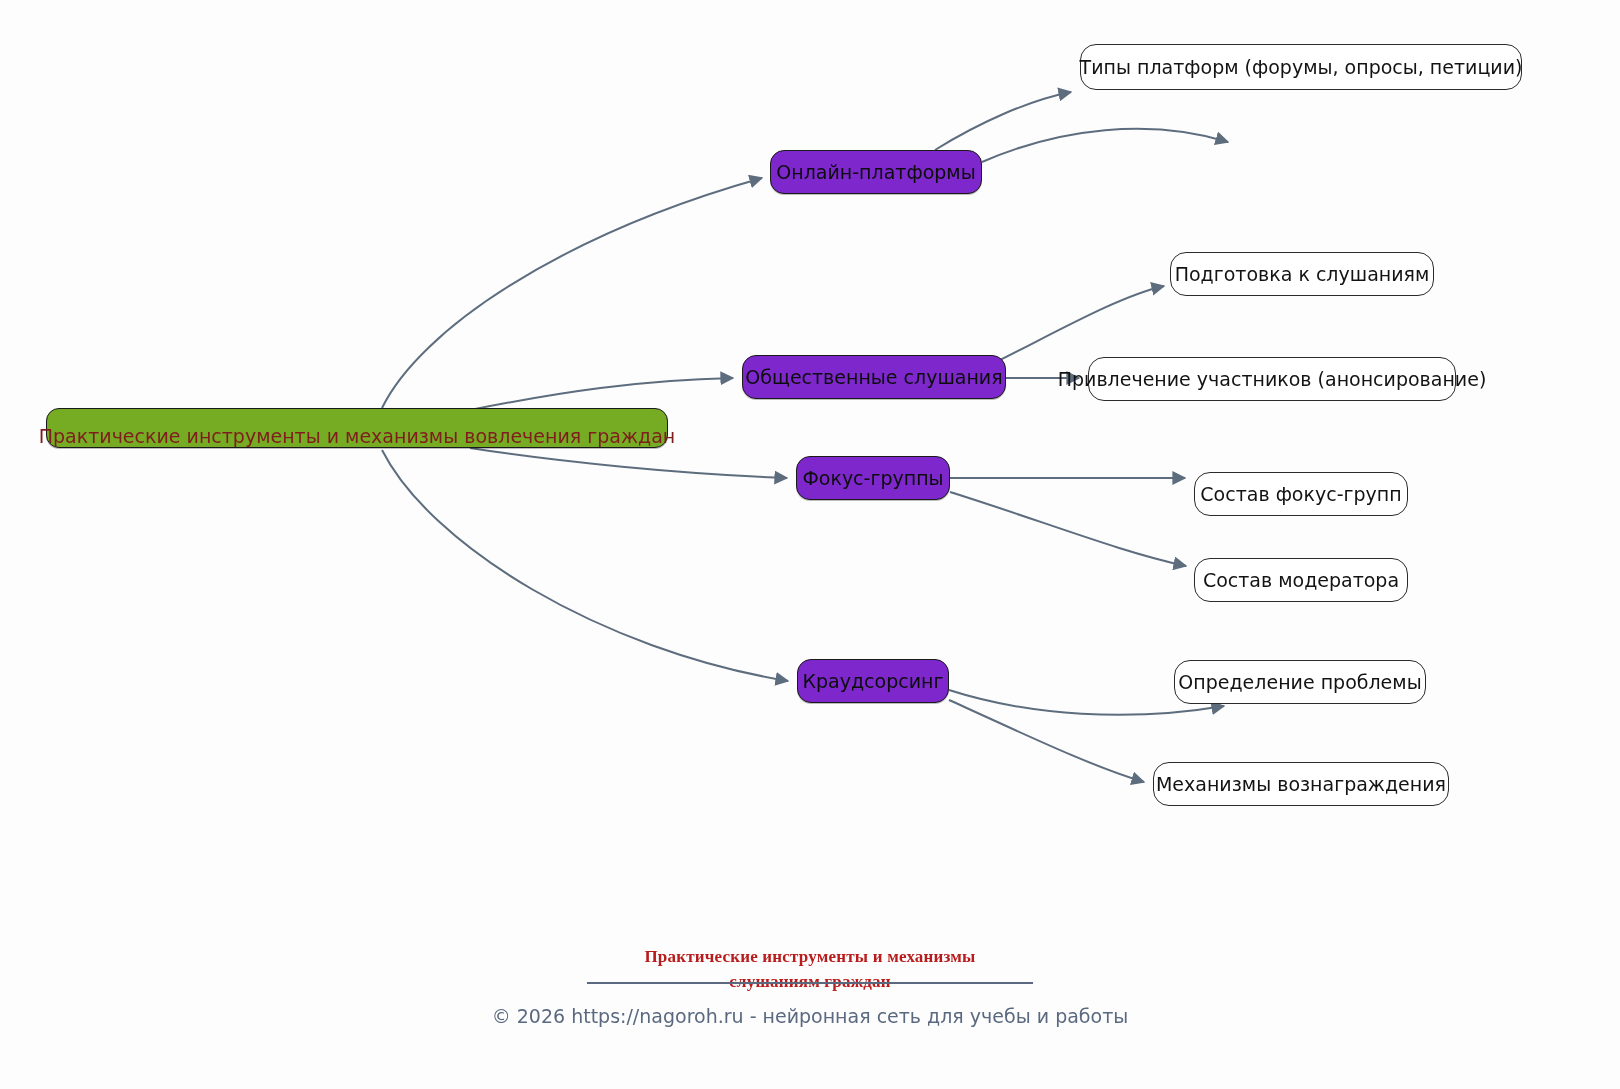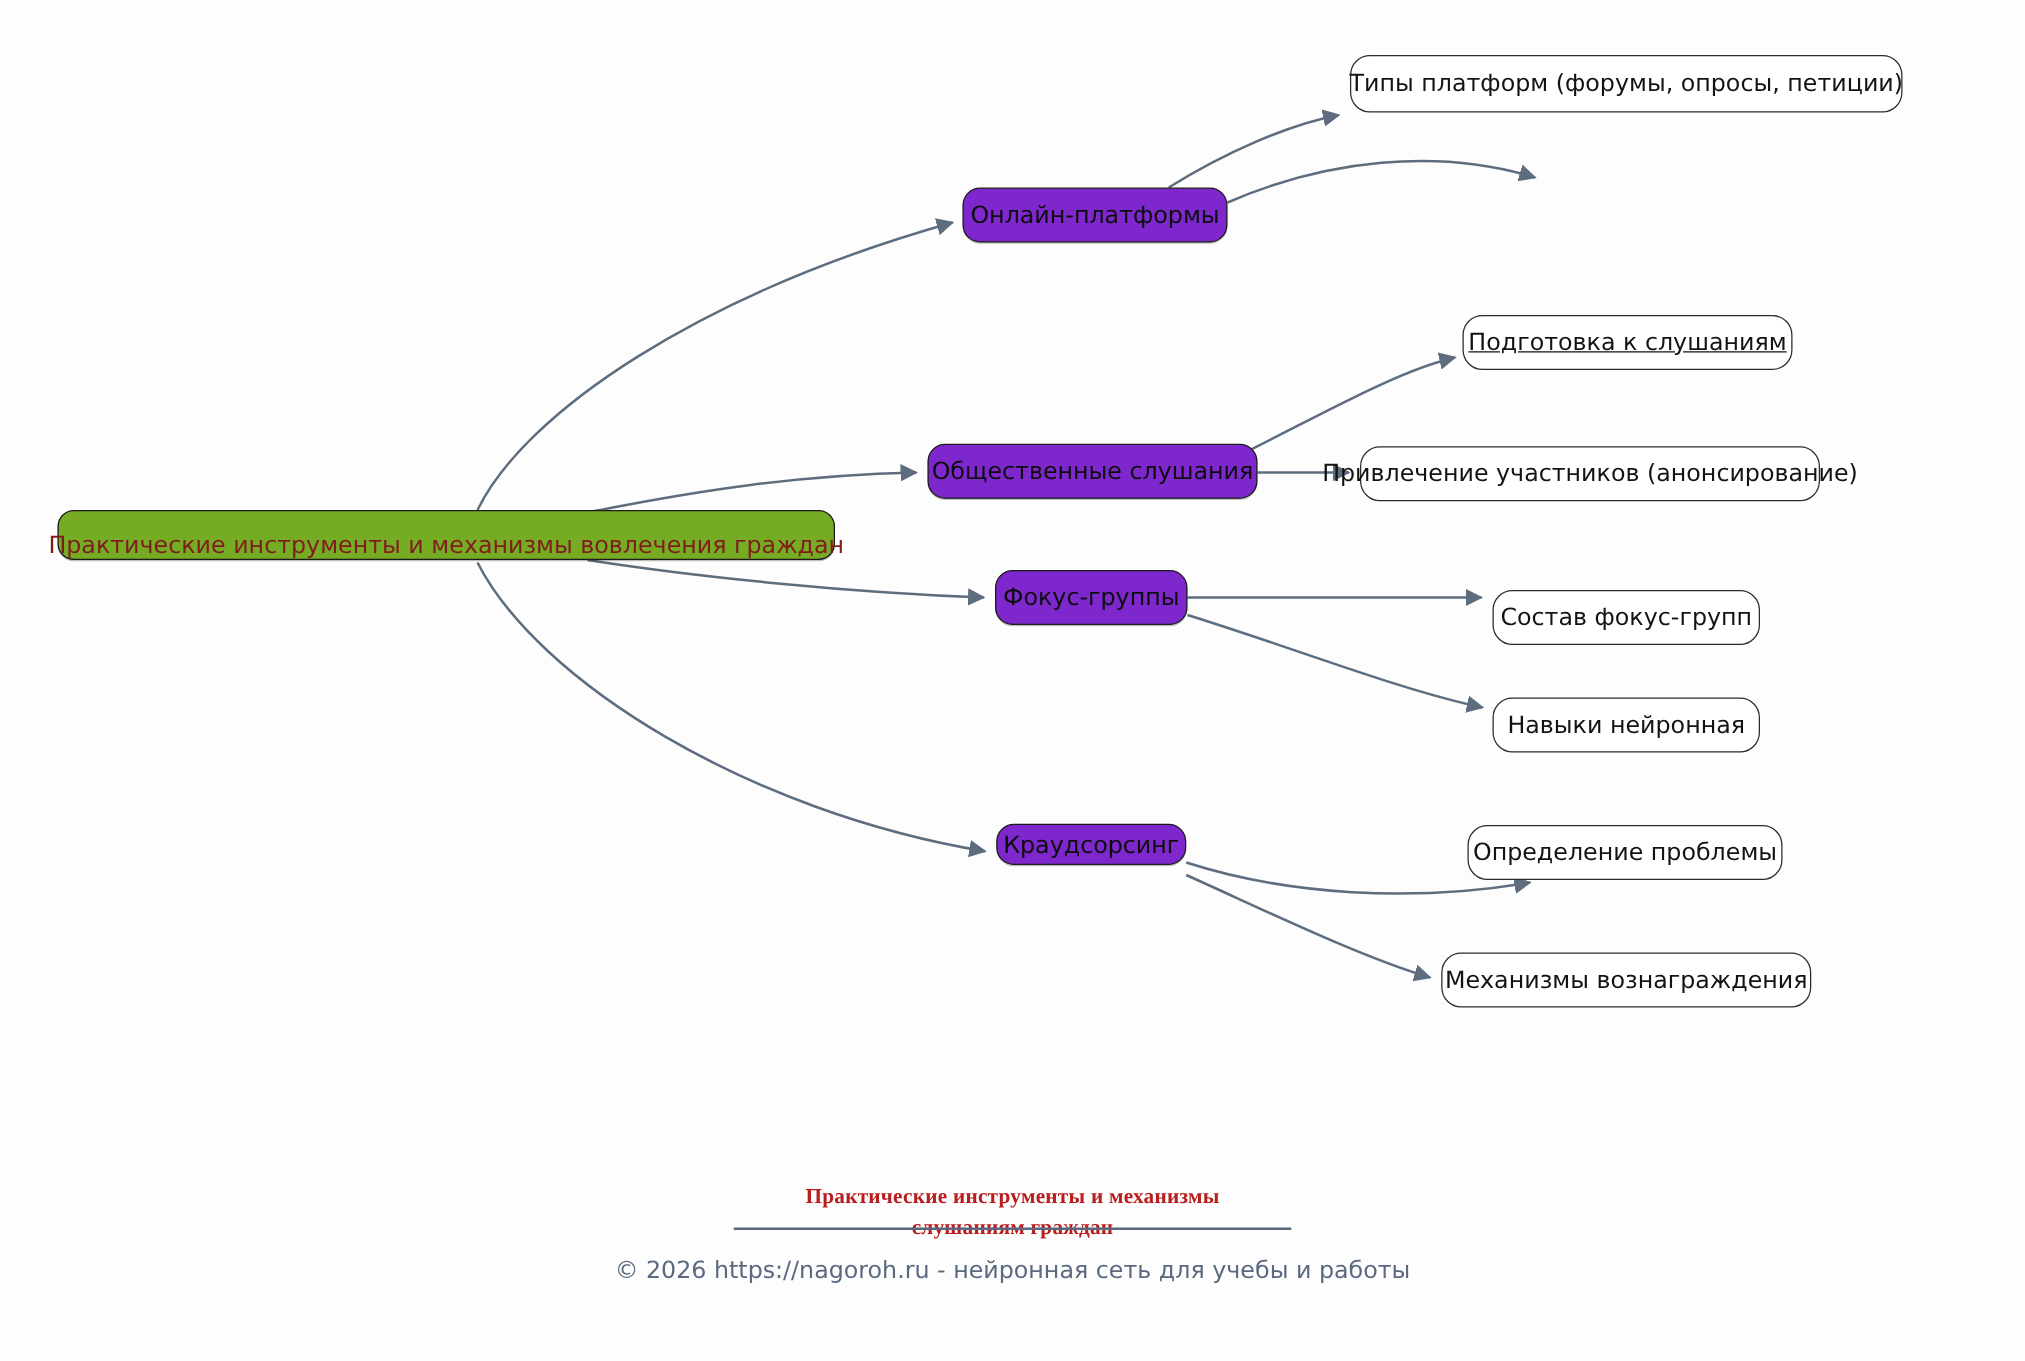--- a/index.html
+++ b/index.html
@@ -129,38 +129,38 @@
   <div class="node node-branch" style="left:770px; top:150px; width:212px; height:44px;">
     <span>Онлайн-платформы</span>
   </div>
   <div class="node node-leaf" style="left:1080px; top:44px; width:442px; height:46px;">
     <span>Типы платформ (форумы, опросы, петиции)</span>
   </div>
 
   <div class="node node-branch" style="left:742px; top:355px; width:264px; height:44px;">
     <span>Общественные слушания</span>
   </div>
-  <div class="node node-leaf" style="left:1170px; top:252px; width:264px; height:44px;text-decoration:underline;">
+  <div class="node node-leaf" style="left:1170px; top:252px; width:264px; height:44px;">
     <span>Подготовка к слушаниям</span>
   </div>
   <div class="node node-leaf" style="left:1088px; top:357px; width:368px; height:44px;">
     <span>Привлечение участников (анонсирование)</span>
   </div>
 
   <div class="node node-branch" style="left:796px; top:456px; width:154px; height:44px;">
     <span>Фокус-группы</span>
   </div>
   <div class="node node-leaf" style="left:1194px; top:456px; width:214px; height:44px;margin-top:16px;">
     <span>Состав фокус-групп</span>
   </div>
   <div class="node node-leaf" style="left:1194px; top:558px; width:214px; height:44px;">
-    <span>Навыки нейронная</span>
+    <span>Состав модератора</span>
   </div>
 
-  <div class="node node-branch" style="left:797px; top:659px; width:152px; height:33px;">
+  <div class="node node-branch" style="left:797px; top:659px; width:152px; height:44px;">
     <span>Краудсорсинг</span>
   </div>
   <div class="node node-leaf" style="left:1174px; top:660px; width:252px; height:44px;">
     <span>Определение проблемы</span>
   </div>
   <div class="node node-leaf" style="left:1153px; top:762px; width:296px; height:44px;">
     <span>Механизмы вознаграждения</span>
   </div>
 
   <div class="footer footer-title">

